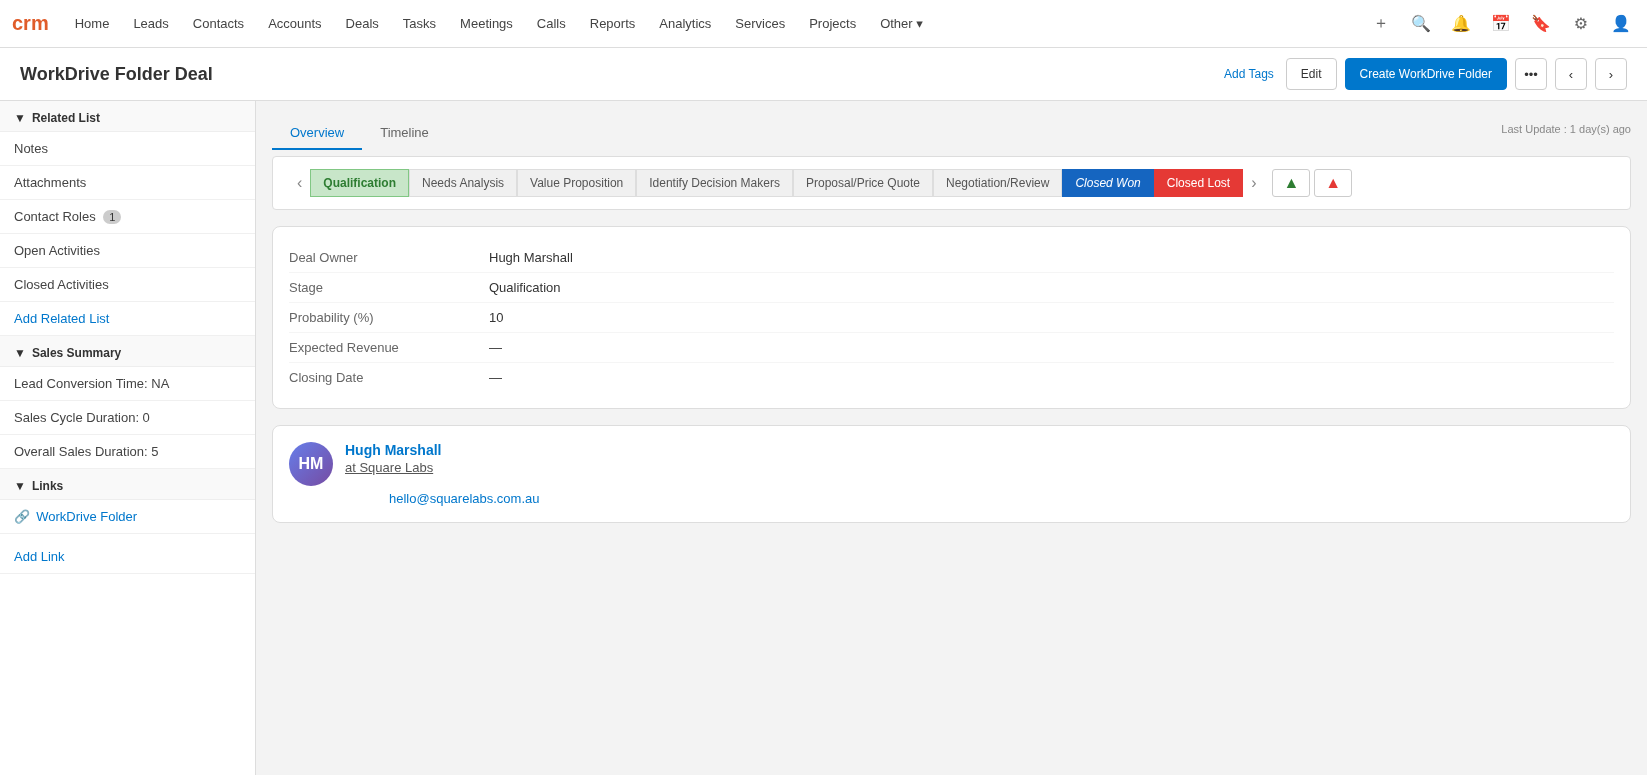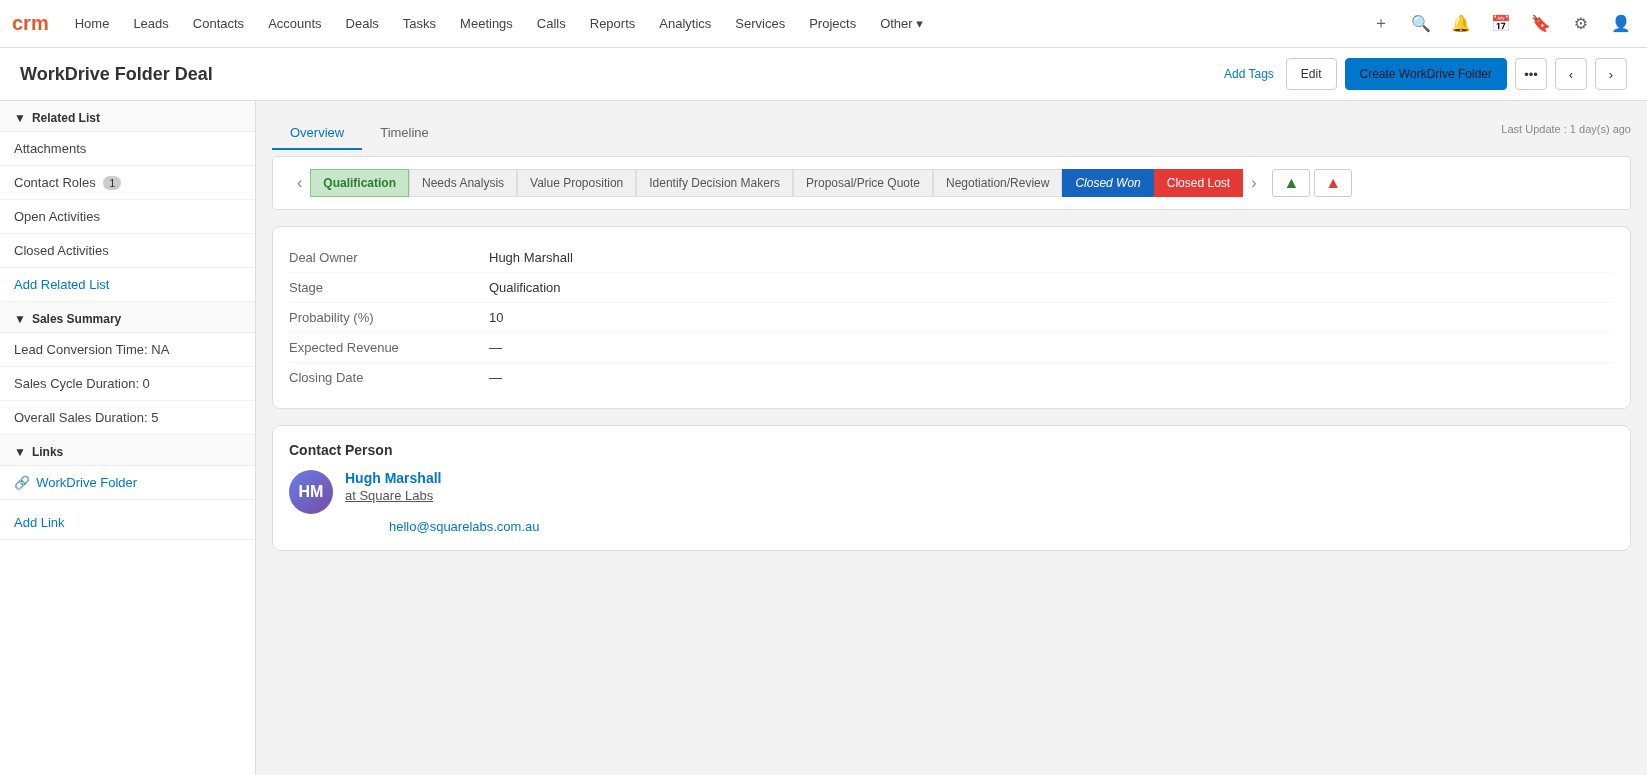--- a/index.html
+++ b/index.html
@@ -19,21 +19,21 @@
     
     .deal-header {
       background: #fff; padding: 10px 20px;
       border-bottom: 1px solid #ddd;
       display: flex; align-items: center; gap: 12px;
     }
     .deal-title { font-size: 18px; font-weight: 600; color: #333; flex: 1; }
     .deal-tags { color: #0077cc; font-size: 12px; cursor: pointer; }
     .header-actions { display: flex; gap: 8px; margin-left: auto; align-items: center; }
     .btn { padding: 8px 14px; border-radius: 4px; border: 1px solid #ccc; background: #fff; cursor: pointer; font-size: 12px; color: #333; }
-    .btn-primary { background: #0077cc; color: #0f172a; border-color: #0077cc; }
+    .btn-primary { background: #0077cc; color: #ffffff; border-color: #0077cc; }
     .btn-icon { width: 32px; height: 32px; display: flex; align-items: center; justify-content: center; border: 1px solid #ccc; border-radius: 4px; cursor: pointer; background: #fff; }
 
     
     .main-layout { display: flex; height: calc(100vh - 100px); }
 
     
     .sidebar {
       width: 256px; min-width: 256px; background: #fff;
       border-right: 1px solid #ddd; overflow-y: auto;
       padding-bottom: 20px;
@@ -145,20 +145,23 @@
 </div>
 
 <div class="main-layout">
 
   <div class="sidebar">
     <div class="sidebar-section-header">
       <span>▼</span>
       <span>Related List</span>
     </div>
     <div class="sidebar-item">
+      <span>Notes</span>
+    </div>
+    <div class="sidebar-item">
       <span>Attachments</span>
     </div>
     <div class="sidebar-item">
       <span>Contact Roles</span>
       <span class="badge">1</span>
     </div>
     <div class="sidebar-item">
       <span>Open Activities</span>
     </div>
     <div class="sidebar-item">
@@ -243,21 +246,20 @@
         <span class="detail-label">Expected Revenue</span>
         <span class="detail-value">—</span>
       </div>
       <div class="detail-row">
         <span class="detail-label">Closing Date</span>
         <span class="detail-value">—</span>
       </div>
     </div>
 
     <div class="detail-card">
-      <div class="contact-section-title">Contact Person</div>
       <div class="contact-card">
         <div class="avatar">HM</div>
         <div class="contact-info">
           <div class="contact-name">Hugh Marshall</div>
           <div class="contact-company">at Square Labs</div>
           <div class="contact-email">hello@squarelabs.com.au</div>
         </div>
       </div>
     </div>
 

